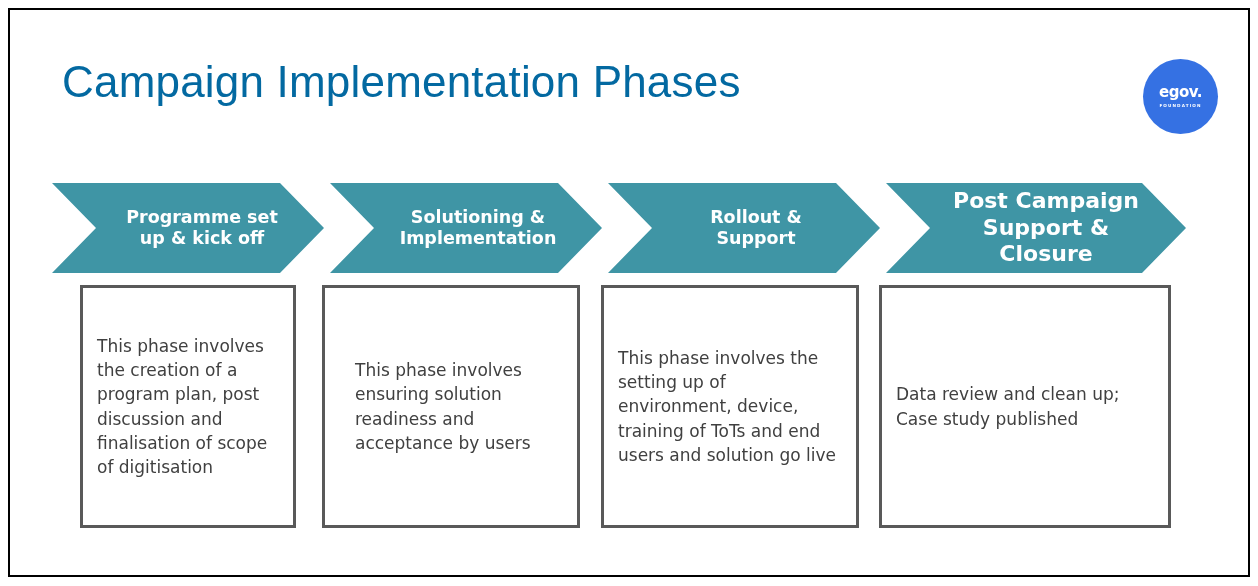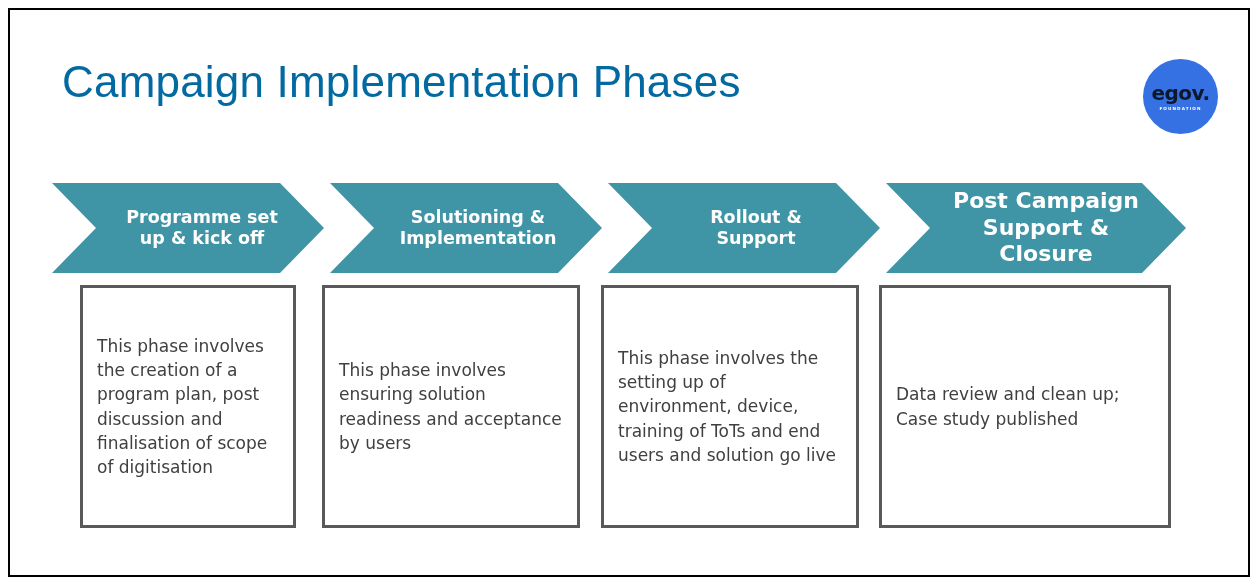--- a/index.html
+++ b/index.html
@@ -51,23 +51,23 @@
     height: 75px;
     border-radius: 50%;
     background: #3571E3;
     display: flex;
     flex-direction: column;
     align-items: center;
     justify-content: center;
   }
   .logo-wordmark {
     font-family: "DejaVu Sans", sans-serif;
-    font-size: 20px;
+    font-size: 15px;
     font-weight: bold;
-    color: #0f172a;
+    color: #ffffff;
     line-height: 1;
     letter-spacing: -0.5px;
   }
   .logo-sub {
     font-family: "DejaVu Sans", sans-serif;
     font-size: 4.2px;
     font-weight: bold;
     color: #ffffff;
     letter-spacing: 1.1px;
     margin-top: 3px;
@@ -150,21 +150,21 @@
     font-family: "DejaVu Sans", sans-serif;
     font-size: 17px;
     line-height: 1.42;
     color: #404040;
     white-space: pre-line;
     padding: 0 14px;
     width: 100%;
     box-sizing: border-box;
   }
   .box-1 { left: 0px;   width: 216px; margin-left: 28px; }
-  .box-2 { left: 270px; width: 258px; }
+  .box-2 { left: 270px; width: 258px; padding-left: 16px; }
   .box-3 { left: 549px; width: 258px; }
   .box-4 { left: 827px; width: 292px; }
 </style>
 </head>
 <body>
 
 <div class="slide">
 
   <div class="slide-border"></div>
 

